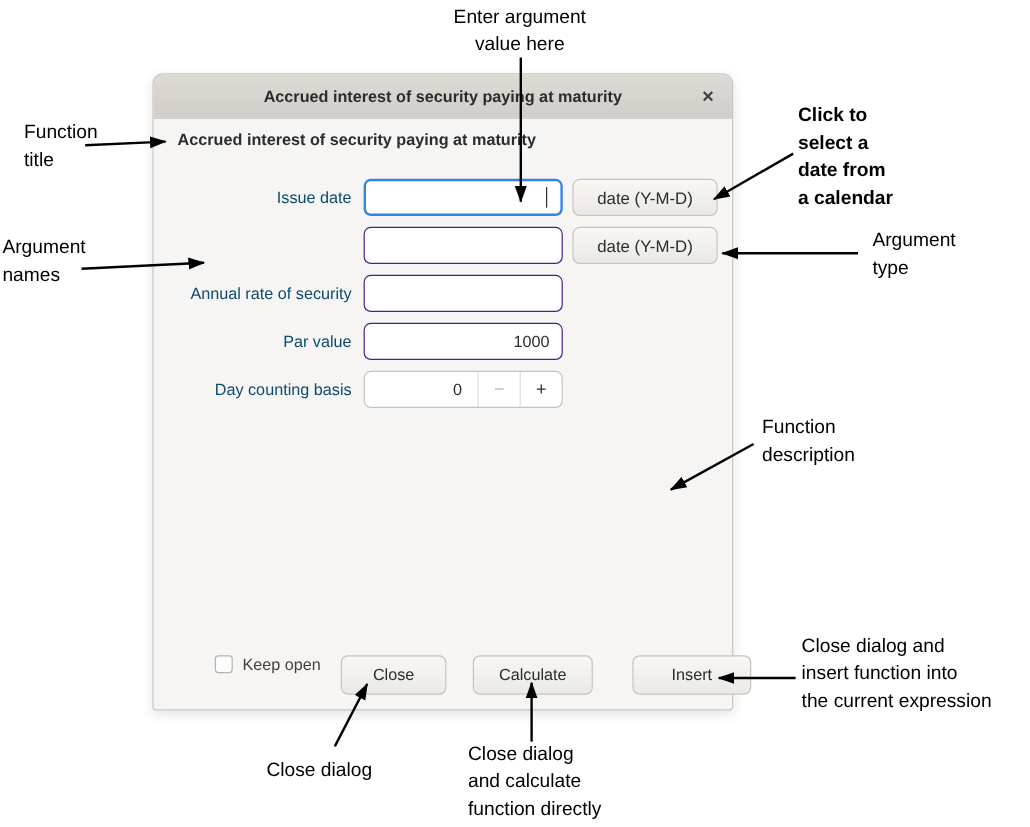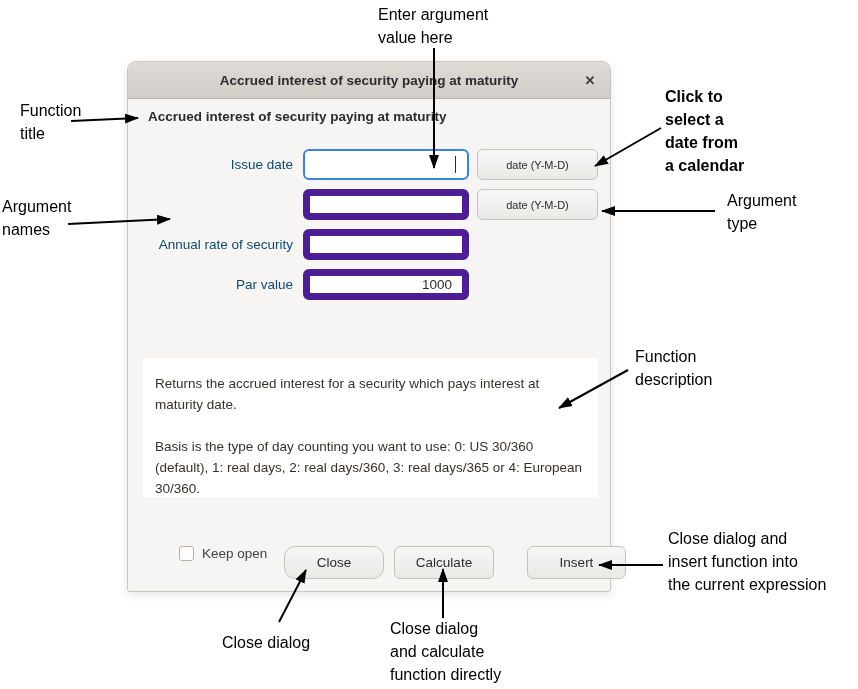--- a/index.html
+++ b/index.html
@@ -28,31 +28,31 @@
     position:absolute;left:20px;top:47px;font-weight:bold;font-size:13.5px;color:#2c2c2c;
   }
   .frow{position:absolute;left:0;width:100%;height:31px;}
   .frow-label{
     position:absolute;left:10px;top:0;width:155px;height:31px;
     display:flex;align-items:center;justify-content:flex-end;
     font-size:13.5px;color:#0c4a6e;white-space:nowrap;
   }
   .frow-input{
     position:absolute;left:175px;top:0;width:166px;height:31px;
-    background:#ffffff;border:7px solid #4c1d95;border-radius:6px;
+    background:#ffffff;border:1px solid #4c1d95;border-radius:6px;
     box-sizing:border-box;font-family:"Liberation Sans",sans-serif;
     font-size:13.5px;color:#2c2c2c;padding:0 10px;outline:none;
   }
   .frow-input.focused{border:2px solid #3584e4;}
   .caret{position:absolute;left:327px;top:7px;width:1px;height:17px;background:#2c2c2c;}
   .type-btn{
     position:absolute;left:349px;top:0;width:121px;height:31px;
     background:linear-gradient(#f8f7f6,#ebe9e6);border:1px solid #c8c2bc;border-radius:6px;
     box-sizing:border-box;display:flex;align-items:center;justify-content:center;
-    font-size:11px;color:#2c2c2c;cursor:pointer;white-space:nowrap;
+    font-size:14px;color:#2c2c2c;cursor:pointer;white-space:nowrap;
   }
   .num-right{text-align:right;}
   .spinbox{
     position:absolute;left:175px;top:0;width:166px;height:31px;
     background:#ffffff;border:1px solid #c8c2bc;border-radius:6px;
     box-sizing:border-box;display:flex;overflow:hidden;
   }
   .spin-value{
     flex:1;display:flex;align-items:center;justify-content:flex-end;
     padding-right:13px;font-size:13.5px;color:#2c2c2c;
@@ -78,29 +78,29 @@
     width:15px;height:15px;background:#fdfdfd;border:1px solid #b8b2ab;
     border-radius:3px;box-sizing:border-box;
   }
   .keep-open-label{font-size:13.5px;color:#454240;}
   .dlg-btn{
     position:absolute;top:484px;height:33px;
     background:linear-gradient(#f8f7f6,#ebe9e6);border:1px solid #c8c2bc;border-radius:6px;
     box-sizing:border-box;display:flex;align-items:center;justify-content:center;
     font-size:13.5px;color:#2c2c2c;cursor:pointer;
   }
-  .btn-close{left:156px;width:100px;border-radius:11px;}
+  .btn-close{left:156px;width:88px;}
   .btn-calculate{left:266px;width:100px;}
   .btn-insert{left:371px;width:99px;margin-left:28px;}
   
   .note{
     position:absolute;font-size:16px;line-height:23px;color:#000000;
     white-space:pre-line;
   }
-  .n-enter{left:378px;top:3px;}
+  .n-enter{left:378px;top:3px;text-align:center;}
   .n-ftitle{left:20px;top:99px;}
   .n-argnames{left:2px;top:195px;}
   .n-calendar{left:665px;top:85px;font-weight:bold;}
   .n-argtype{left:727px;top:189px;}
   .n-fdesc{left:635px;top:345px;}
   .n-insert{left:668px;top:527px;}
   .n-close{left:222px;top:631px;}
   .n-calc{left:390px;top:617px;}
   .overlay{position:absolute;left:0;top:0;z-index:5;pointer-events:none;}
 </style>
@@ -133,25 +133,29 @@
     <div class="frow" style="top:167px;">
       <div class="frow-label">Annual rate of security</div>
       <input class="frow-input" readonly="" value="" style="">
     </div>
 
     <div class="frow" style="top:207px;">
       <div class="frow-label">Par value</div>
       <input class="frow-input num-right" readonly="" value="1000" style="">
     </div>
 
-
-    <div class="description">
-      <p class="para">Returns the accrued interest for a security which pays interest at maturity date.</p>
-      <p class="para">Basis is the type of day counting you want to use: 0: US 30/360 (default), 1: real days, 2: real days/360, 3: real days/365 or 4: European 30/360.</p>
-    </div>
+    <div class="frow" style="top:247px;">
+      <div class="frow-label">Day counting basis</div>
+      <div class="spinbox">
+        <div class="spin-value">0</div>
+        <div class="spin-btn spin-minus">−</div>
+        <div class="spin-btn spin-plus">+</div>
+      </div>
+    </div>
+
 
     <div class="keep-open">
       <span class="checkbox"></span>
       <span class="keep-open-label">Keep open</span>
     </div>
     <div class="dlg-btn btn-close">Close</div>
     <div class="dlg-btn btn-calculate">Calculate</div>
     <div class="dlg-btn btn-insert">Insert</div>
   </div>
 

